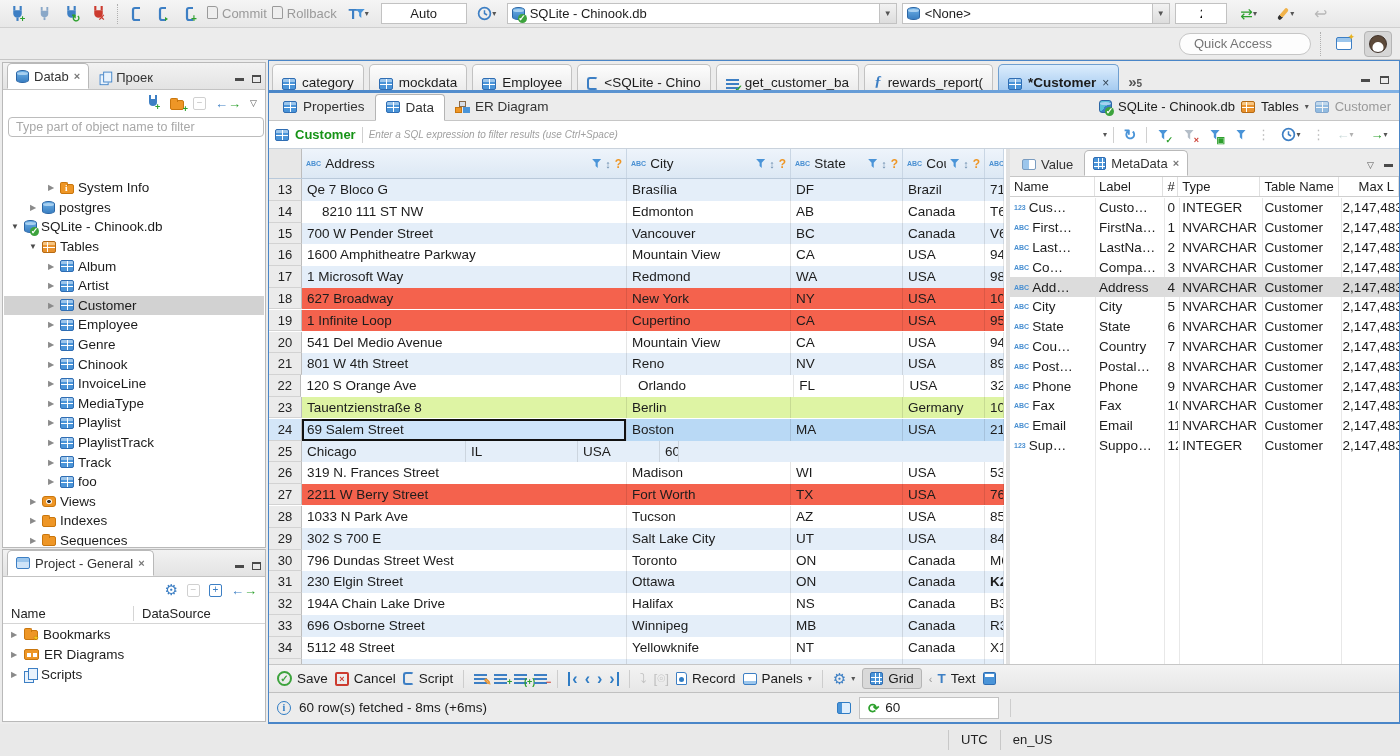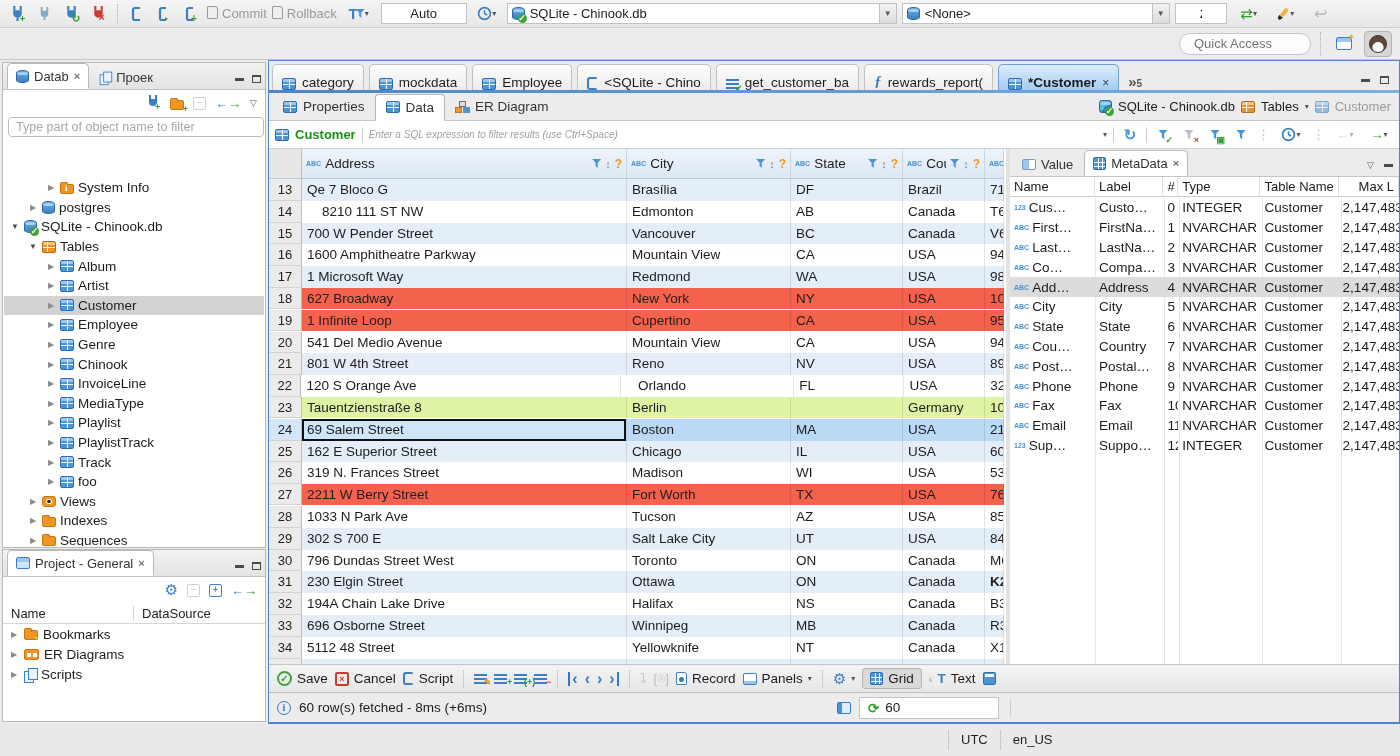--- a/index.html
+++ b/index.html
@@ -666,21 +666,20 @@
           <div class="grow selected">
             <div class="gnum">24</div>
             <div class="gc focus" style="width: 325px;">69 Salem Street</div>
             <div class="gc" style="width: 164px;">Boston</div>
             <div class="gc" style="width: 112px;">MA</div>
             <div class="gc" style="width: 82px;">USA</div>
             <div class="gc" style="width: 19px;">21</div>
           </div>
           <div class="grow stripe">
             <div class="gnum">25</div>
-            <div class="gc" style="width: 325px;">162 E Superior Street</div>
             <div class="gc" style="width: 164px;">Chicago</div>
             <div class="gc" style="width: 112px;">IL</div>
             <div class="gc" style="width: 82px;">USA</div>
             <div class="gc" style="width: 19px;">60</div>
           </div>
           <div class="grow plain">
             <div class="gnum">26</div>
             <div class="gc" style="width: 325px;">319 N. Frances Street</div>
             <div class="gc" style="width: 164px;">Madison</div>
             <div class="gc" style="width: 112px;">WI</div>

